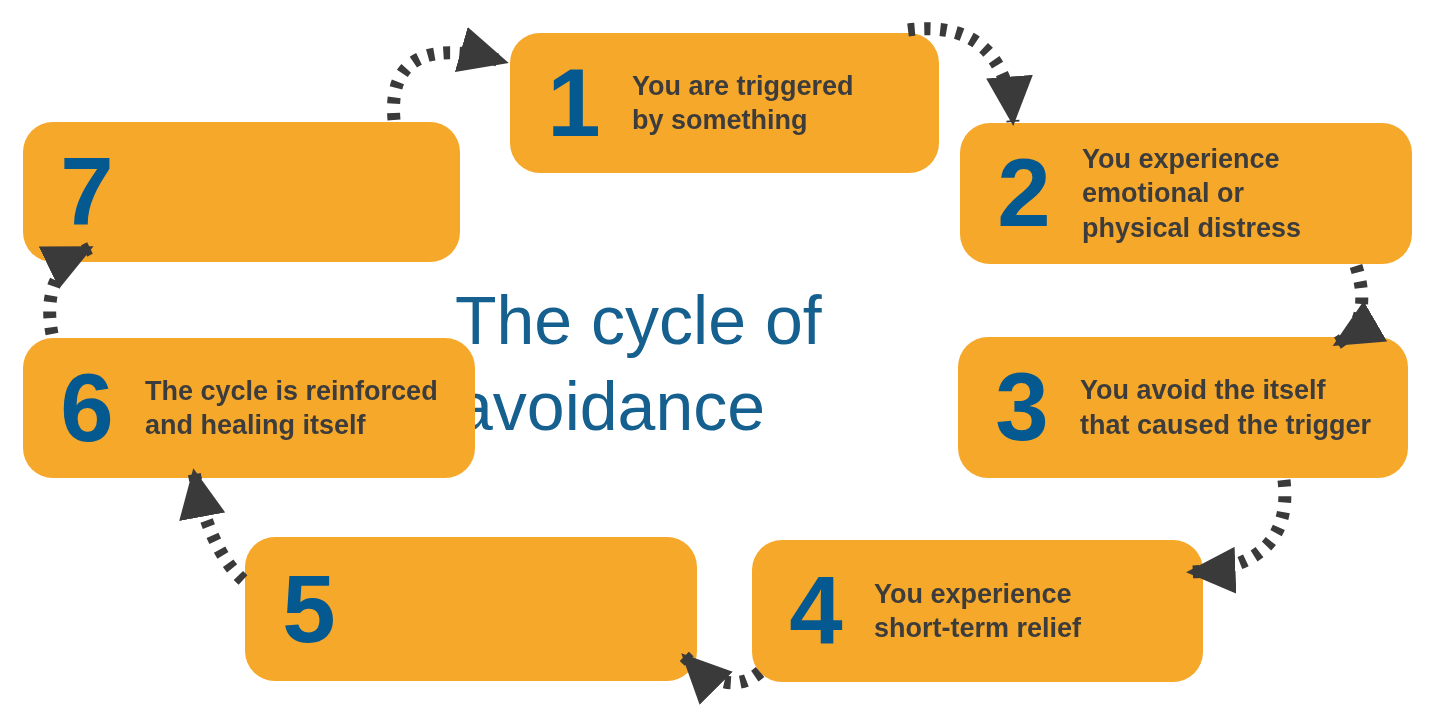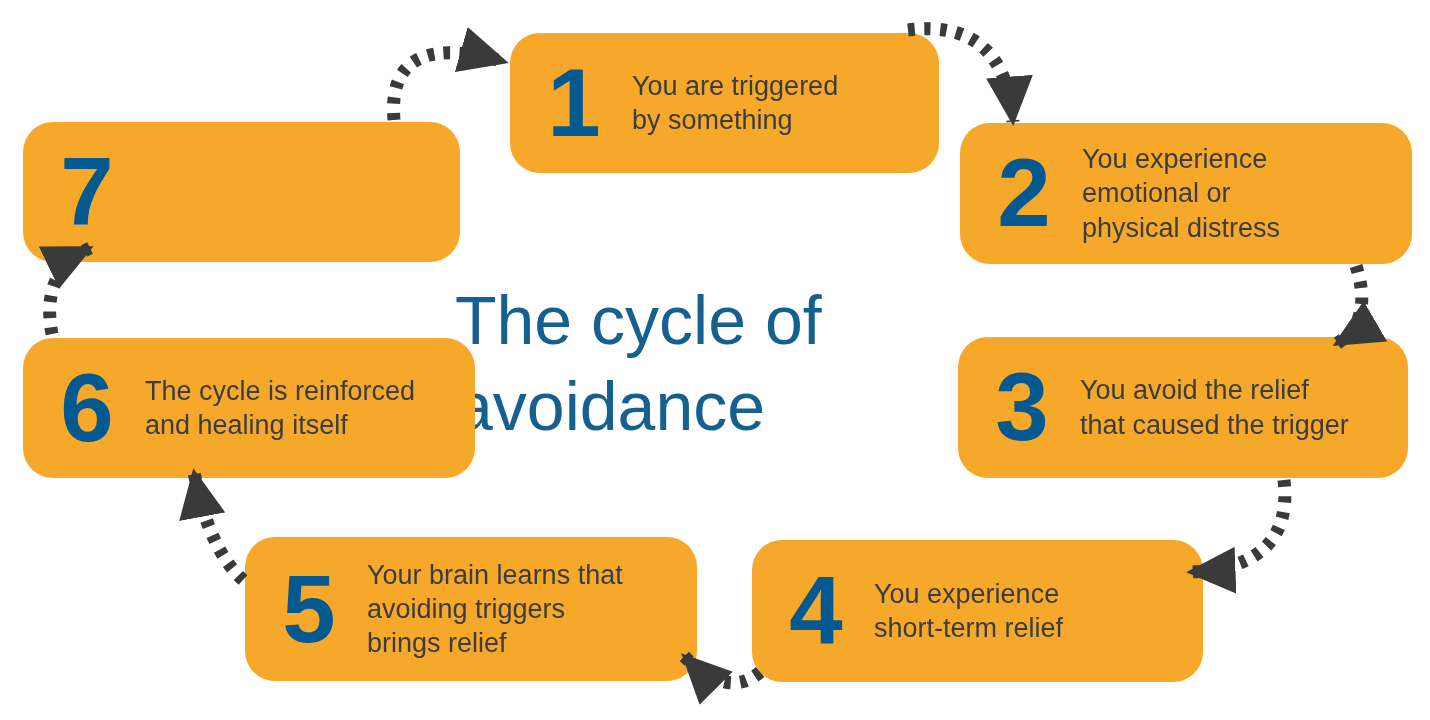--- a/index.html
+++ b/index.html
@@ -36,21 +36,21 @@
     flex:0 0 80px;
     text-align:center;
     font-size:96px;
     font-weight:bold;
     line-height:0.9;
     color:#045990;
   }
   .txt{
     margin-left:18px;
     font-size:27px;
-    font-weight:normal;
+    font-weight:bold;
     line-height:1.27;
     color:#3C3C3C;
     white-space:pre-line;
   }
   .b1{left:510px;top:33px;width:429px;height:140px;}
   .b2{left:960px;top:123px;width:452px;height:141px;}
   .b3{left:958px;top:337px;width:450px;height:141px;}
   .b4{left:752px;top:540px;width:451px;height:142px;}
   .b5{left:245px;top:537px;width:452px;height:144px;}
   .b6{left:23px;top:338px;width:452px;height:140px;}
@@ -86,35 +86,32 @@
 
   <div class="box b2">
     <div class="num">2</div>
     <div class="txt">You experience
 emotional or
 physical distress</div>
   </div>
 
   <div class="box b3">
     <div class="num">3</div>
-    <div class="txt">You avoid the relief
+    <div class="txt">You avoid the itself
 that caused the trigger</div>
   </div>
 
   <div class="box b4">
     <div class="num">4</div>
     <div class="txt">You experience
 short-term relief</div>
   </div>
 
   <div class="box b5">
     <div class="num">5</div>
-    <div class="txt">Your brain learns that
-avoiding triggers
-brings relief</div>
   </div>
 
   <div class="box b6">
     <div class="num">6</div>
     <div class="txt">The cycle is reinforced
 and healing itself</div>
   </div>
 
   <div class="box b7">
     <div class="num">7</div>

